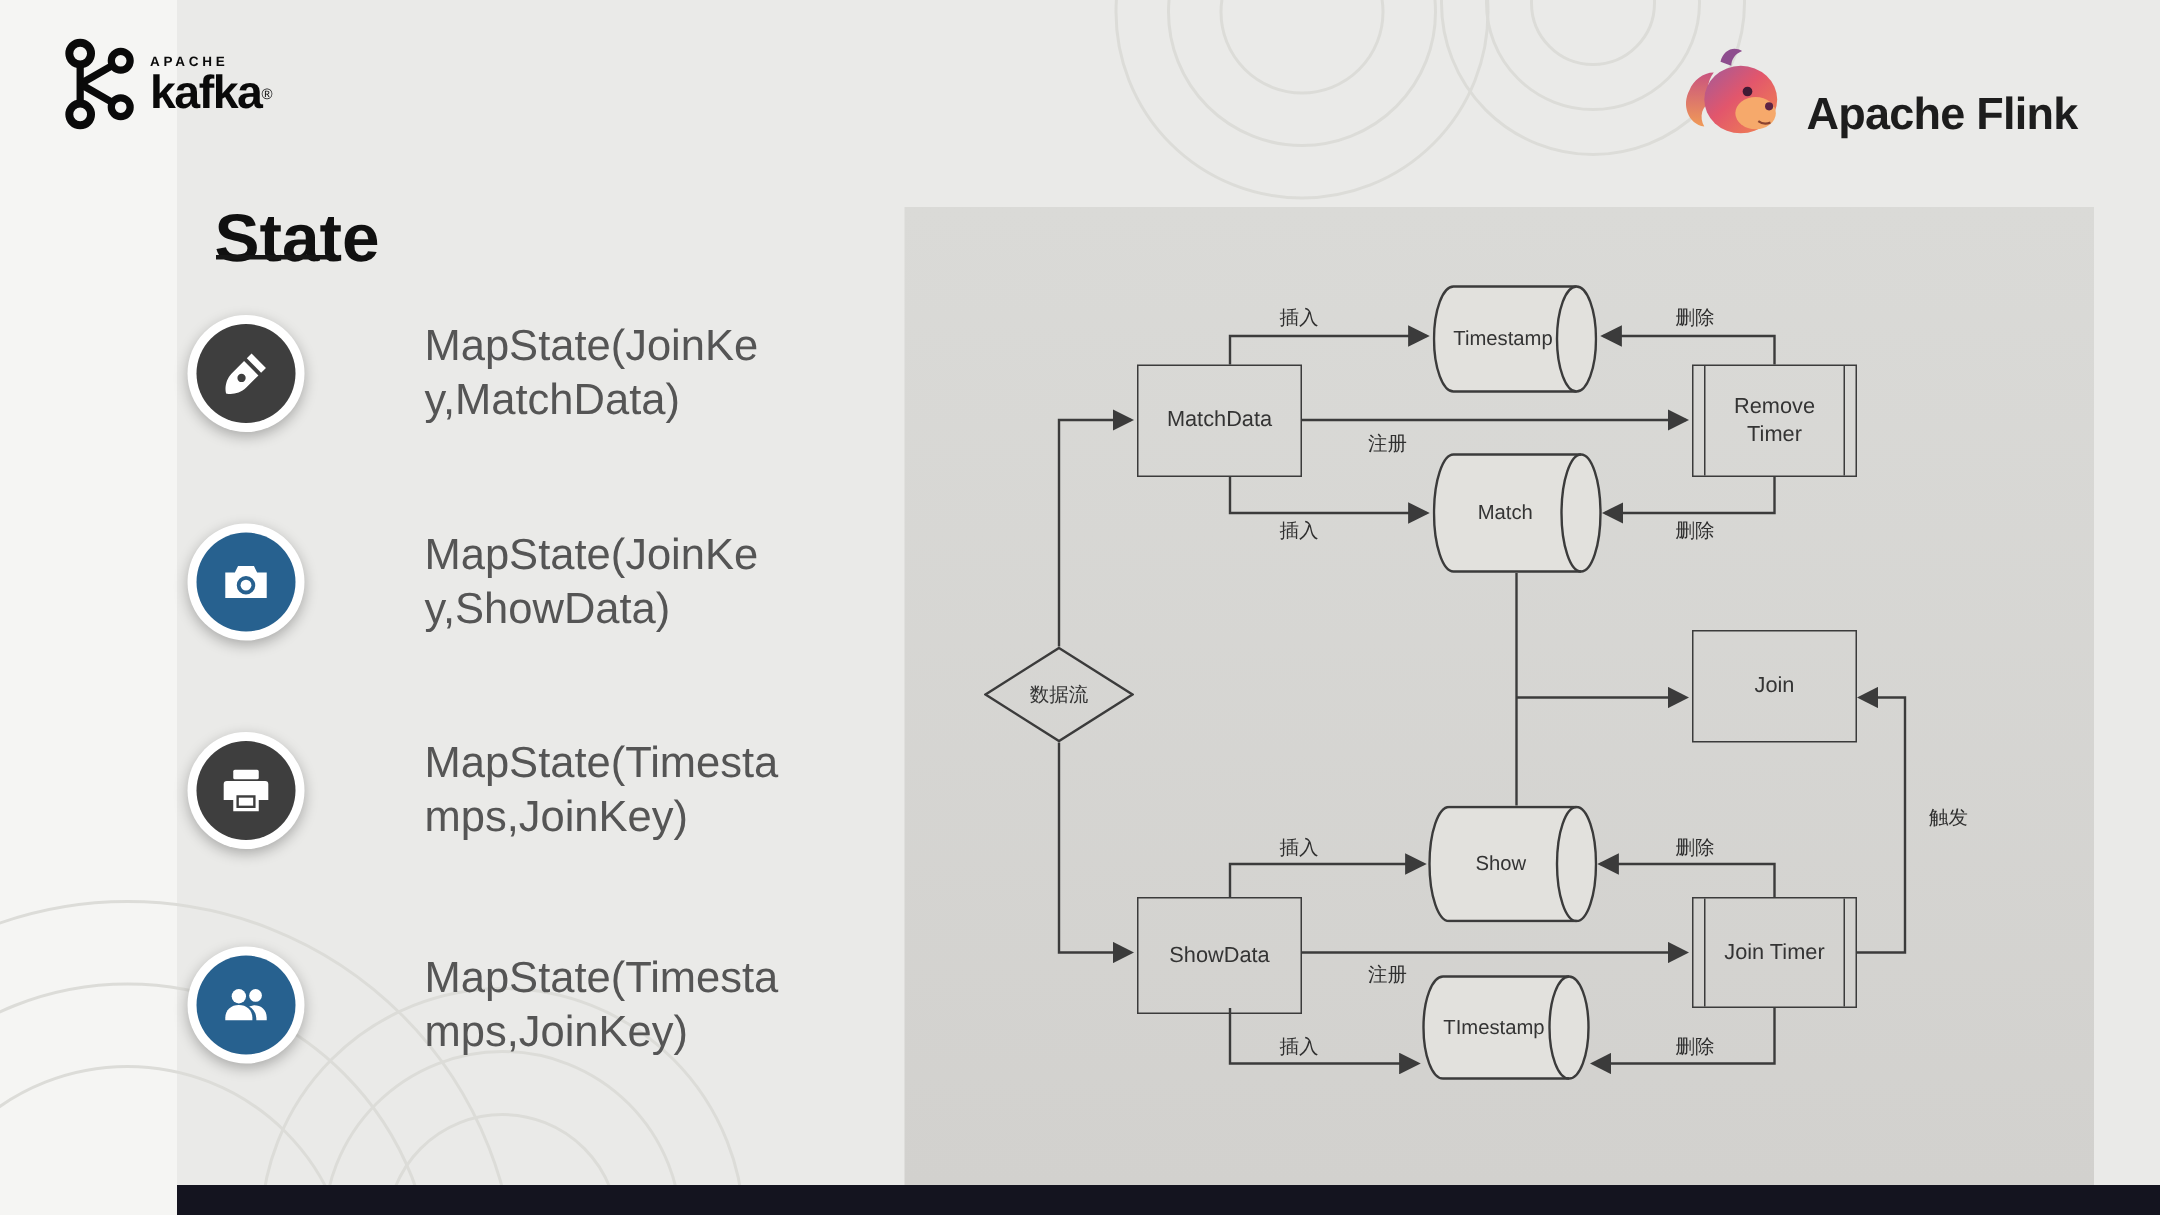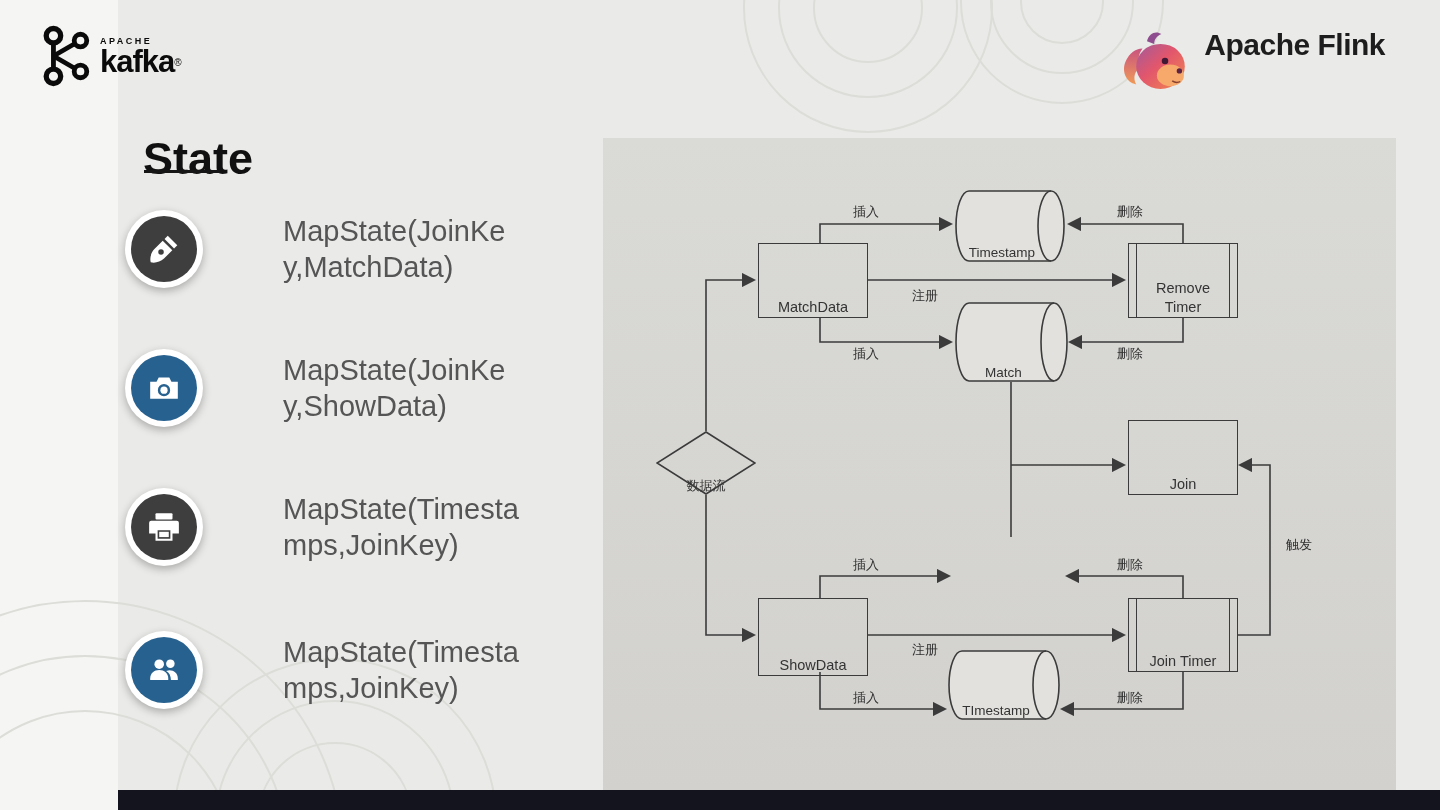--- a/index.html
+++ b/index.html
@@ -14,39 +14,39 @@
   .footer-bar { position:absolute; left:118px; right:0; bottom:0; height:20px; background:#14141f; }
 
   
   .kafka-logo { position:absolute; left:38px; top:24px; display:flex; align-items:flex-start; gap:6px; z-index:5; }
   .kafka-text { padding-top:12px; color:#0a0a0a; }
   .kafka-apache { font-size:9px; letter-spacing:2.5px; font-weight:700; display:block; }
   .kafka-name { font-size:31px; font-weight:700; letter-spacing:-1px; line-height:1; }
   .kafka-reg { font-size:10px; vertical-align:6px; }
 
   
-  .flink-logo { position:absolute; right:55px; top:28px; display:flex; align-items:flex-start; gap:12px; z-index:5; }
+  .flink-logo { position:absolute; right:55px; top:28px; display:flex; align-items:flex-end; gap:12px; z-index:5; }
   .flink-name { font-size:30px; font-weight:700; color:#1d1d1d; letter-spacing:-0.5px; }
 
   
   .page-title { position:absolute; left:143px; top:90px; font-size:45px; font-weight:700; color:#101010; z-index:4;margin-top:43px; }
   .title-underline { position:absolute; left:144px; top:170px; width:76px; height:2.5px; background:#161616; z-index:4; }
 
   
   .state-item { position:absolute; left:125px; display:flex; align-items:center; gap:40px; z-index:4; }
   .icon-ring { width:78px; height:78px; border-radius:50%; background:#fff; display:flex; align-items:center; justify-content:center; box-shadow:0 3px 9px rgba(0,0,0,0.28); flex:0 0 auto; }
   .icon-circle { width:66px; height:66px; border-radius:50%; display:flex; align-items:center; justify-content:center; }
   .icon-circle svg { width:34px; height:34px; fill:#fff; }
   .item-label { width:242px; font-size:29px; line-height:36px; color:#555; word-break:break-all;margin-left:40px; }
 
   
   .panel { position:absolute; left:603px; top:138px; width:793px; height:652px; background:linear-gradient(#dadad7, #d2d1ce); overflow:hidden; z-index:3; }
   .connectors { position:absolute; left:0; top:0; width:793px; height:652px; }
 
-  .node { position:absolute; display:flex; align-items:flex-end; justify-content:center; color:#343434; font-size:14.5px; text-align:center; line-height:1.3; }
+  .node { position:absolute; display:flex; align-items:center; justify-content:center; color:#343434; font-size:14.5px; text-align:center; line-height:1.3; }
   .node.rect { border:1.6px solid #3b3b3b; background:transparent; }
   .node.double { padding:0 14px; }
   .node.double::before, .node.double::after { content:""; position:absolute; top:0; bottom:0; width:0; border-left:1.6px solid #3b3b3b; }
   .node.double::before { left:7px; }
   .node.double::after { right:7px; }
 
   .node.cyl svg.cyl-shape, .node.diamond svg.diamond-shape { position:absolute; left:0; top:0; width:100%; height:100%; }
   .node.cyl path { fill:#e2e1dd; stroke:#3b3b3b; stroke-width:1.6; }
   .node.cyl path.cap { fill:none; }
   .node.cyl span { position:relative; padding-right:16px; font-size:13.5px; }
@@ -228,20 +228,27 @@
         <path d="M14,1 L99,1 A13,39 0 0 1 99,79 L14,79 A13,39 0 0 1 14,1 Z"></path>
         <path class="cap" d="M99,1 A13,39 0 0 0 99,79"></path>
       </svg>
       <span>Match</span>
     </div>
 
     <div class="node rect" style="left:525px;top:282px;width:110px;height:75px">
       <span>Join</span>
     </div>
 
+    <div class="node cyl" style="left:349px;top:399px;width:113px;height:78px">
+      <svg class="cyl-shape" viewBox="0 0 113 78" preserveAspectRatio="none">
+        <path d="M14,1 L99,1 A13,38 0 0 1 99,77 L14,77 A13,38 0 0 1 14,1 Z"></path>
+        <path class="cap" d="M99,1 A13,38 0 0 0 99,77"></path>
+      </svg>
+      <span>Show</span>
+    </div>
 
     <div class="node rect" style="left:155px;top:460px;width:110px;height:78px">
       <span>ShowData</span>
     </div>
 
     <div class="node rect double" style="left:525px;top:460px;width:110px;height:74px">
       <span>Join Timer</span>
     </div>
 
     <div class="node cyl" style="left:345px;top:512px;width:112px;height:70px">

